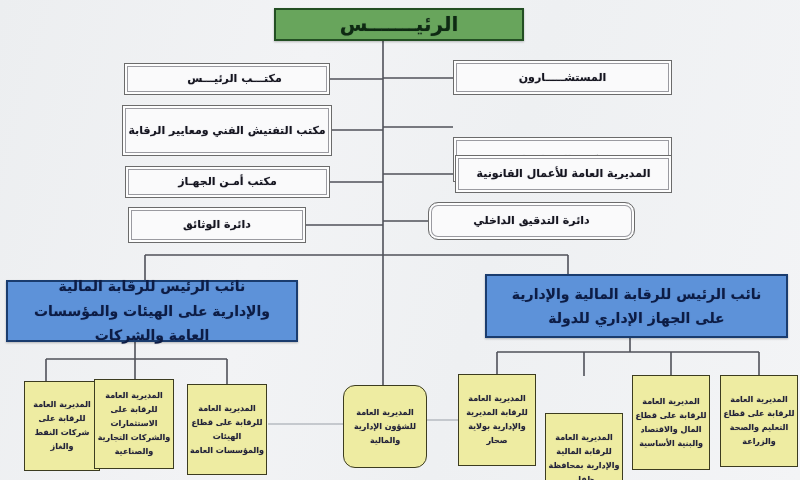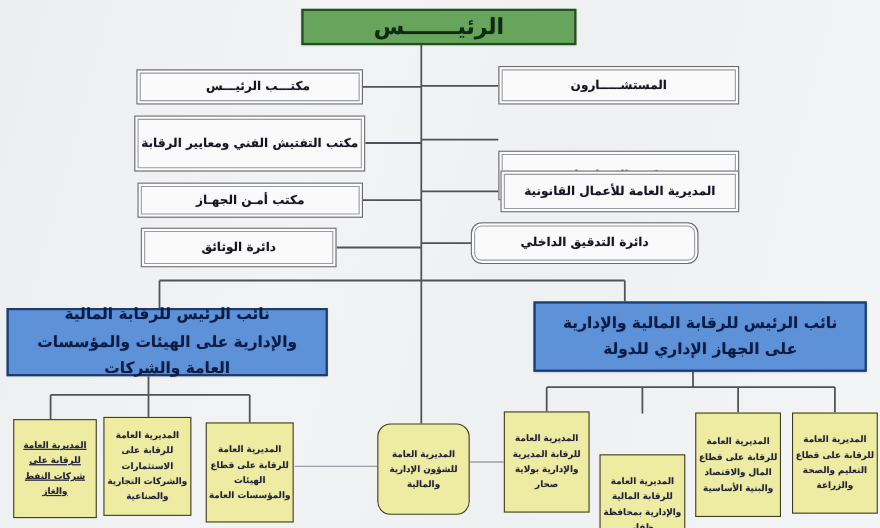--- a/index.html
+++ b/index.html
@@ -67,21 +67,21 @@
   <div class="box office" style="left:128px;top:207px;width:178px;height:36px;">دائرة الوثائق</div>
 
   <div class="box office" style="left:453px;top:60px;width:219px;height:35px;">المستشـــــارون</div>
   <div class="box office" style="left:453px;top:104px;width:219px;height:45px;margin-top:33px;">مكتب التخطيـط</div>
   <div class="box office" style="left:455px;top:155px;width:217px;height:38px;">المديرية العامة للأعمال القانونية</div>
   <div class="box office" style="left:428px;top:202px;width:207px;height:38px;border-radius:10px;">دائرة التدقيق الداخلي</div>
 
   <div class="box deputy" style="left:6px;top:280px;width:292px;height:62px;">نائب الرئيس للرقابة المالية والإدارية على الهيئات والمؤسسات العامة والشركات</div>
   <div class="box deputy" style="left:485px;top:274px;width:303px;height:64px;">نائب الرئيس للرقابة المالية والإدارية على الجهاز الإداري للدولة</div>
 
-  <div class="box dir" style="left:12px;top:381px;width:76px;height:90px;text-decoration:underline;">المديرية العامة للرقابة على شركات النفط والغاز</div>
+  <div class="box dir" style="left:24px;top:381px;width:76px;height:90px;">المديرية العامة للرقابة على شركات النفط والغاز</div>
   <div class="box dir" style="left:94px;top:379px;width:80px;height:90px;">المديرية العامة للرقابة على الاستثمارات والشركات التجارية والصناعية</div>
   <div class="box dir" style="left:187px;top:384px;width:80px;height:91px;">المديرية العامة للرقابة على قطاع الهيئات والمؤسسات العامة</div>
 
   <div class="box dir" style="left:343px;top:385px;width:84px;height:83px;border-radius:12px;">المديرية العامة للشؤون الإدارية والمالية</div>
 
   <div class="box dir" style="left:458px;top:374px;width:78px;height:92px;">المديرية العامة للرقابة المديرية والإدارية بولاية صحار</div>
   <div class="box dir" style="left:545px;top:376px;width:78px;height:92px;margin-top:37px;">المديرية العامة للرقابة المالية والإدارية بمحافظة ظفار</div>
   <div class="box dir" style="left:632px;top:375px;width:78px;height:95px;">المديرية العامة للرقابة على قطاع المال والاقتصاد والبنية الأساسية</div>
   <div class="box dir" style="left:720px;top:375px;width:78px;height:92px;">المديرية العامة للرقابة على قطاع التعليم والصحة والزراعة</div>
 

